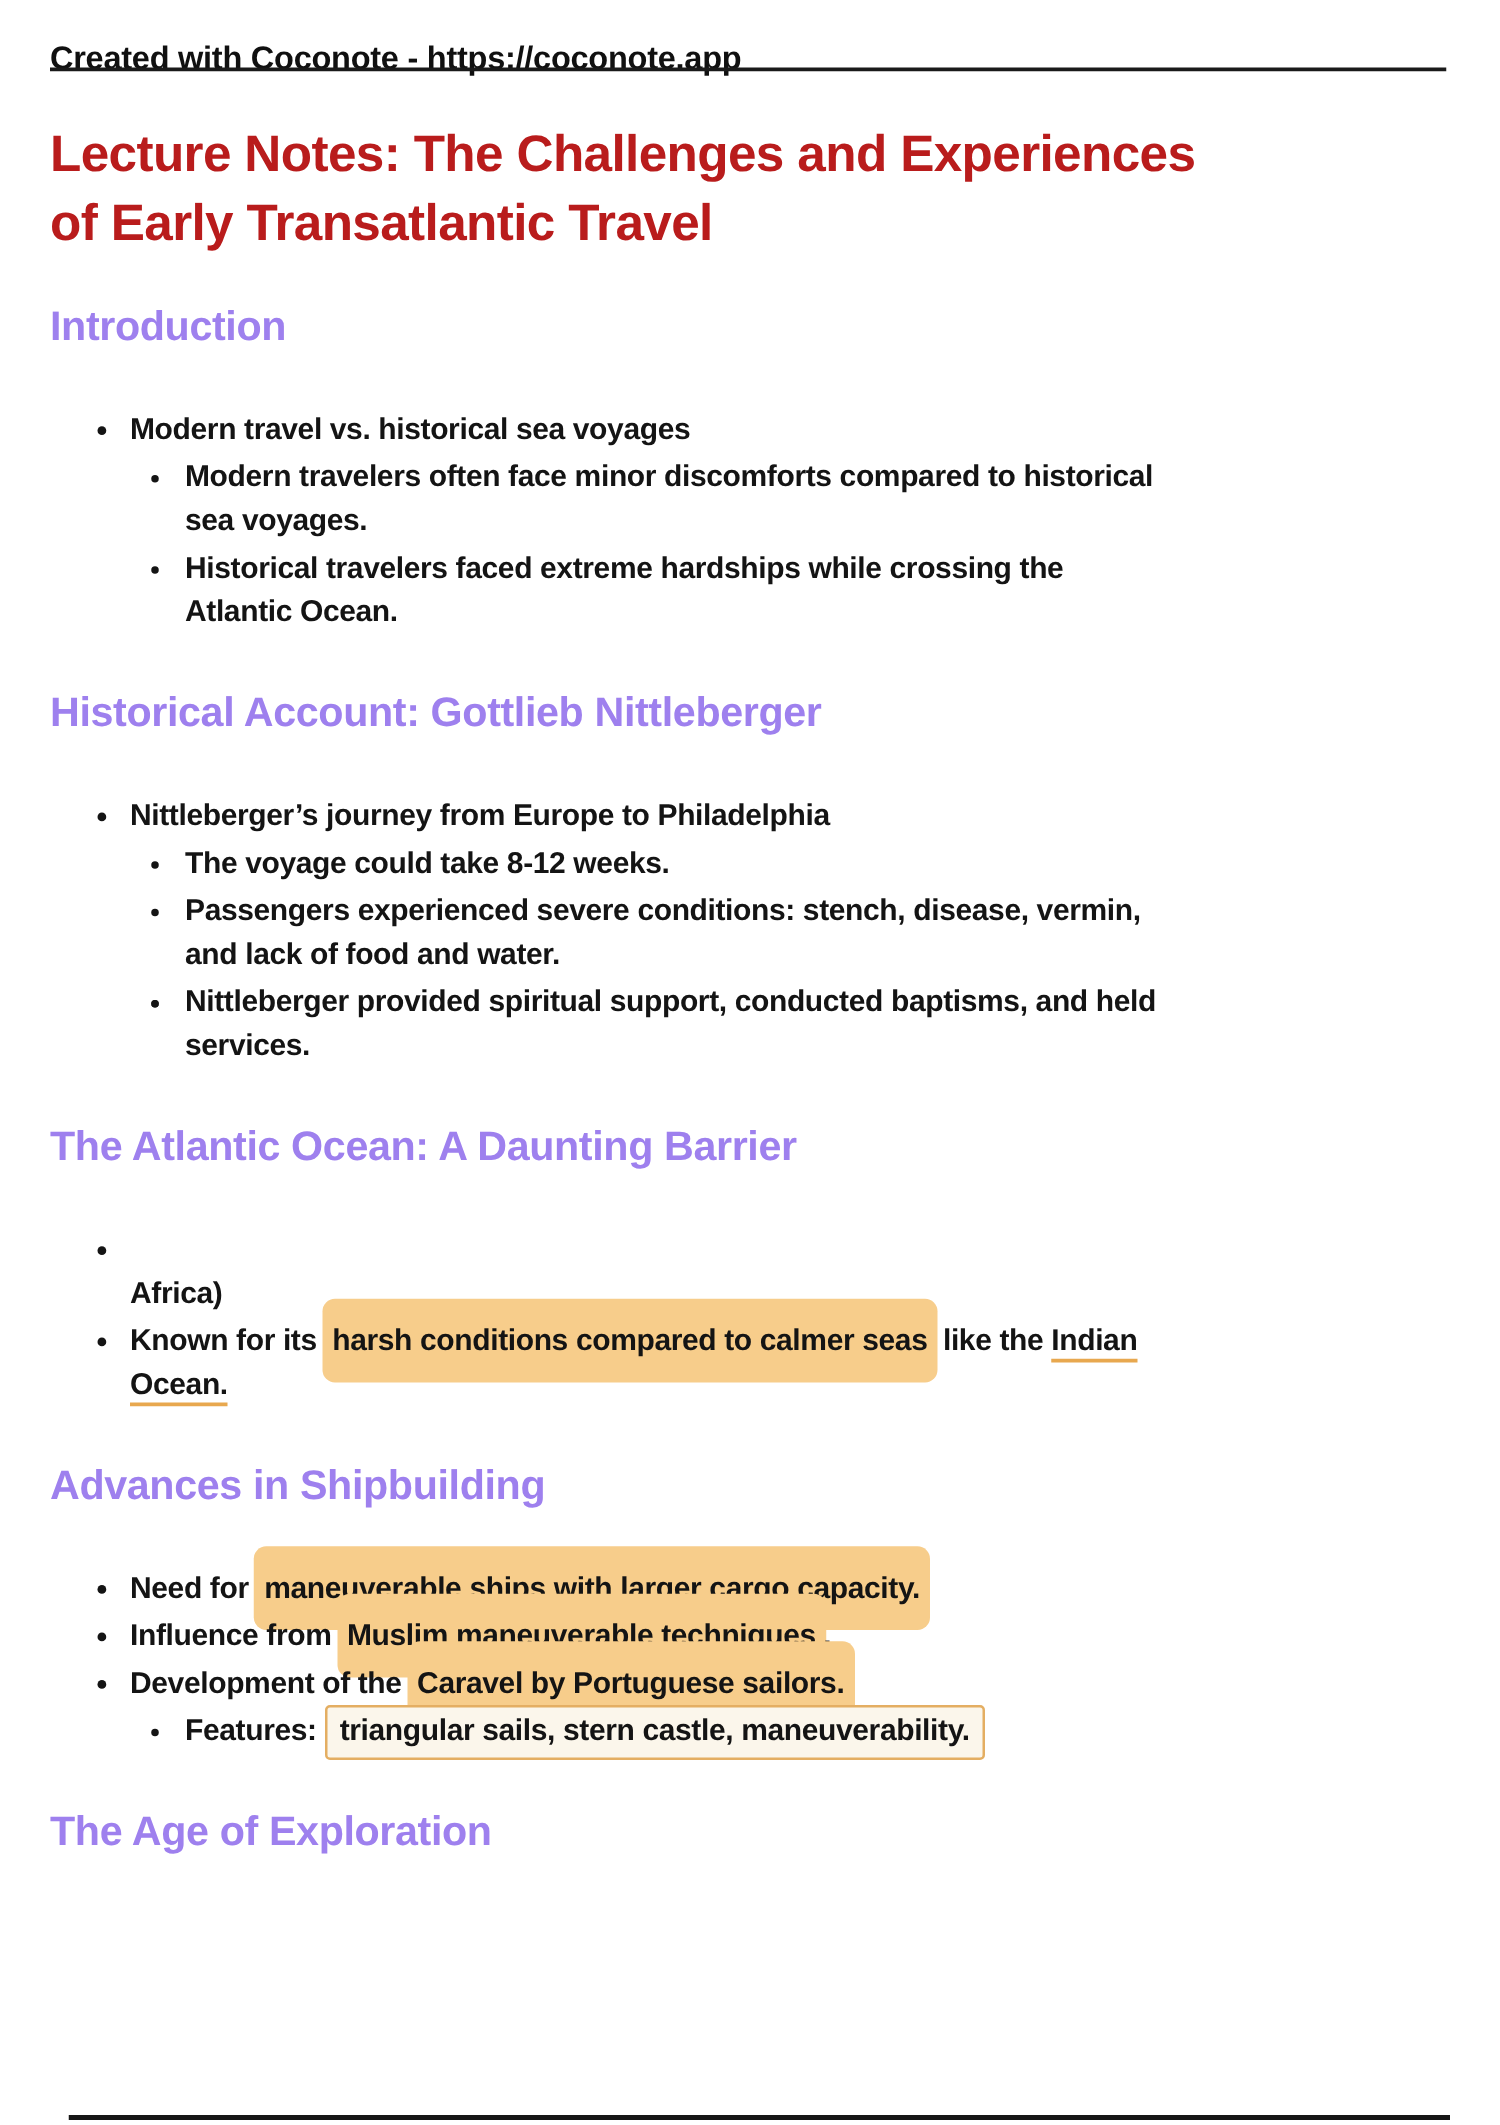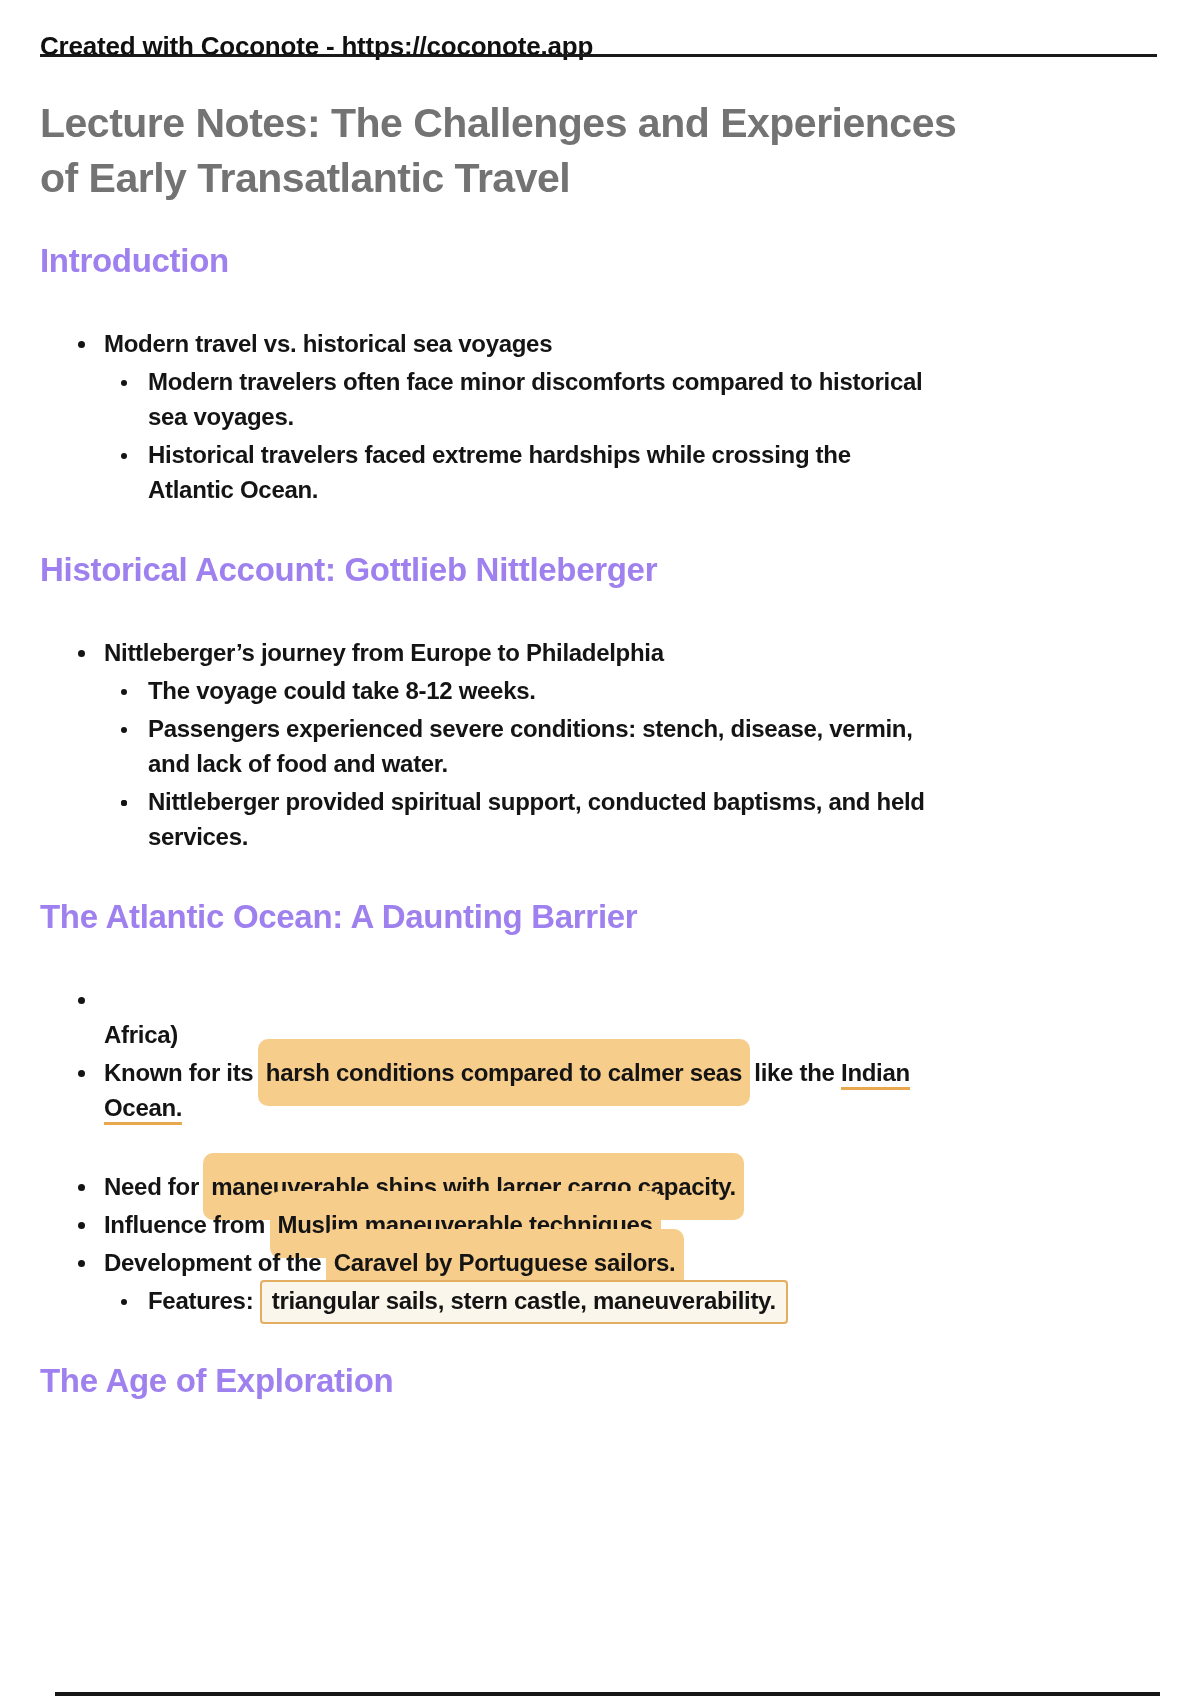--- a/index.html
+++ b/index.html
@@ -21,21 +21,21 @@
     position:absolute; top:54px; left:40px;
     width:1117px; height:3px;
     background:#1a1a1a;
   }
   
   .content {
     position:absolute; top:96px; left:40px; width:1100px;
   }
   h1 {
     margin:0; font-size:41px; line-height:55px;
-    font-weight:700; color:#737373; letter-spacing:-0.5px;
+    font-weight:700; color:#b91c1c; letter-spacing:-0.5px;
   }
   .section { margin-top:42px; }
   .section:first-of-type { margin-top:34px; }
   h2 {
     margin:0; font-size:33px; line-height:42px;
     font-weight:700; color:var(--purple,#9e80ee); letter-spacing:-0.3px;
   }
   ul.bullets {
     list-style:none; margin:44px 0 0 0; padding:0;
   }
@@ -109,20 +109,21 @@
           </ul>
         </section>
         <section class="section">
           <h2>The Atlantic Ocean: A Daunting Barrier</h2>
           <ul class="bullets">
             <li class="lvl1"><span class="dot"></span><br><span class="seg-plain">Africa)</span></li>
             <li class="lvl1"><span class="dot"></span><span class="seg-plain">Known for its </span><span class="seg-hl">harsh conditions compared to calmer seas</span><span class="seg-plain"> like the </span><span class="seg-ul">Indian</span><br><span class="seg-ul">Ocean.</span></li>
           </ul>
         </section>
         <section class="section">
+          <h2>Advances in Shipbuilding</h2>
           <ul class="bullets">
             <li class="lvl1"><span class="dot"></span><span class="seg-plain">Need for </span><span class="seg-hl">maneuverable ships with larger cargo capacity.</span></li>
             <li class="lvl1"><span class="dot"></span><span class="seg-plain">Influence from </span><span class="seg-hl">Muslim maneuverable techniques</span><span class="seg-plain">.</span></li>
             <li class="lvl1"><span class="dot"></span><span class="seg-plain">Development of the </span><span class="seg-hl">Caravel by Portuguese sailors.</span></li>
             <li class="lvl2"><span class="dot"></span><span class="seg-plain">Features: </span><span class="seg-box">triangular sails, stern castle, maneuverability.</span></li>
           </ul>
         </section>
         <section class="section">
           <h2>The Age of Exploration</h2>
         </section>

